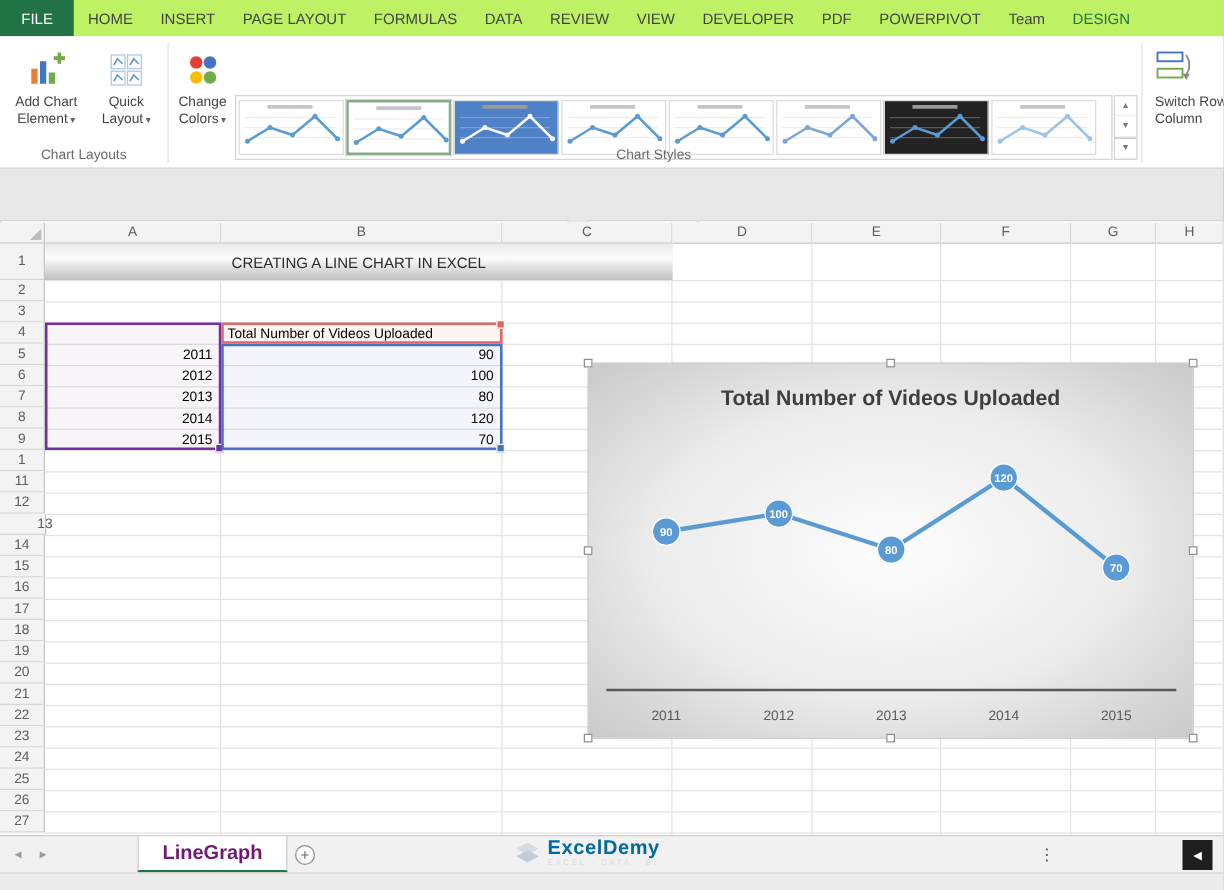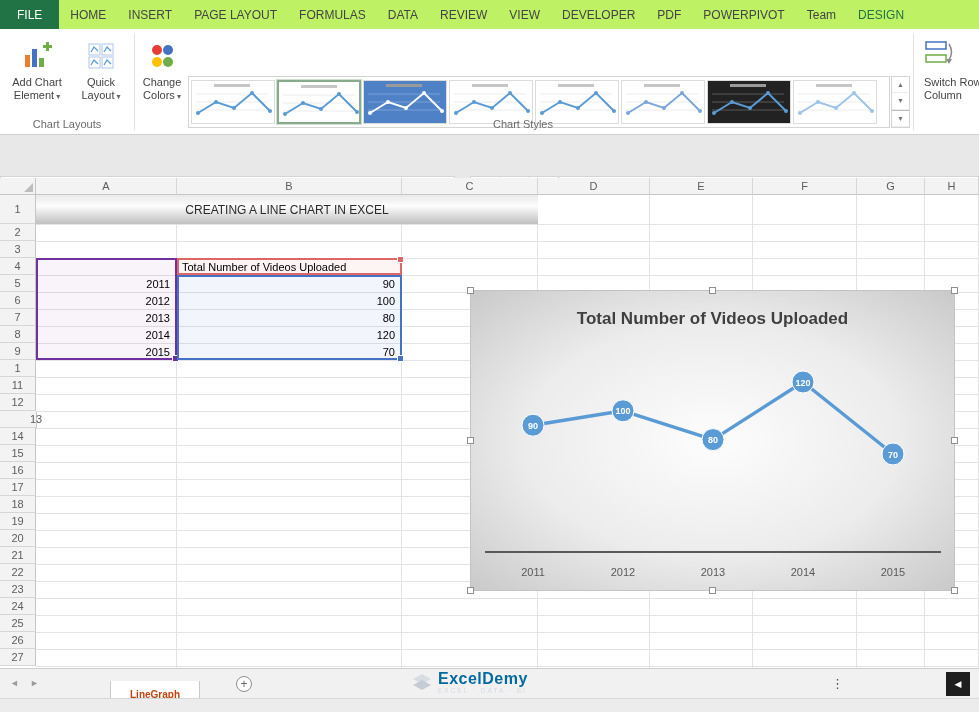--- a/index.html
+++ b/index.html
@@ -74,21 +74,21 @@
   .chart svg.canvas { position:absolute; left:0; top:0; }
   .h { position:absolute; width:7px; height:7px; background:#fff; border:1px solid #8f8f8f; z-index:11; }
   .h-tl{left:-4px;top:-4px}.h-tm{left:50%;margin-left:-4px;top:-4px}.h-tr{right:-4px;top:-4px}
   .h-ml{left:-4px;top:50%;margin-top:-4px}.h-mr{right:-4px;top:50%;margin-top:-4px}
   .h-bl{left:-4px;bottom:-4px}.h-bm{left:50%;margin-left:-4px;bottom:-4px}.h-br{right:-4px;bottom:-4px}
 
   
   .tabbar { position:absolute; top:668px; left:0; right:0; height:30px; background:#f1f1f1; border-top:1px solid #cfcfcf; }
   .nav { position:absolute; top:9px; font-size:9px; color:#9b9b9b; }
   .nav.prev { left:10px; } .nav.next { left:30px; }
-  .sheettab { position:absolute; left:110px; top:12px; height:29px; padding:0 19px; background:#fff; border-left:1px solid #c9c9c9; border-right:1px solid #c9c9c9; border-bottom:2px solid #217346; color:#c2410c; font-weight:bold; font-size:10px; display:flex; align-items:center; }
+  .sheettab { position:absolute; left:110px; top:0; height:29px; padding:0 19px; background:#fff; border-left:1px solid #c9c9c9; border-right:1px solid #c9c9c9; border-bottom:2px solid #217346; color:#701a75; font-weight:bold; font-size:16px; display:flex; align-items:center; }
   .plusbtn { position:absolute; left:236px; top:7px; width:16px; height:16px; border:1px solid #8f8f8f; border-radius:50%; color:#6a6a6a; font-size:12px; line-height:14px; text-align:center; background:#fbfbfb; }
   .watermark { position:absolute; left:412px; top:2px; display:flex; align-items:center; gap:6px; }
   .wm-main { font-size:16px; font-weight:bold; color:#0369a1; letter-spacing:0.5px; line-height:16px; }
   .wm-sub { font-size:6.5px; color:#d5dae1; letter-spacing:2px; }
   .kebab { position:absolute; left:831px; top:7px; color:#555; font-size:13px; }
   .darkbox { position:absolute; left:946px; top:3px; width:24px; height:24px; background:#1e1e1e; color:#fff; display:flex; align-items:center; justify-content:center; font-size:9px; }
   .hstrip { position:absolute; top:698px; left:0; right:0; height:14px; background:#ececec; border-top:1px solid #d8d8d8; }
 </style>
 </head>
 <body>

